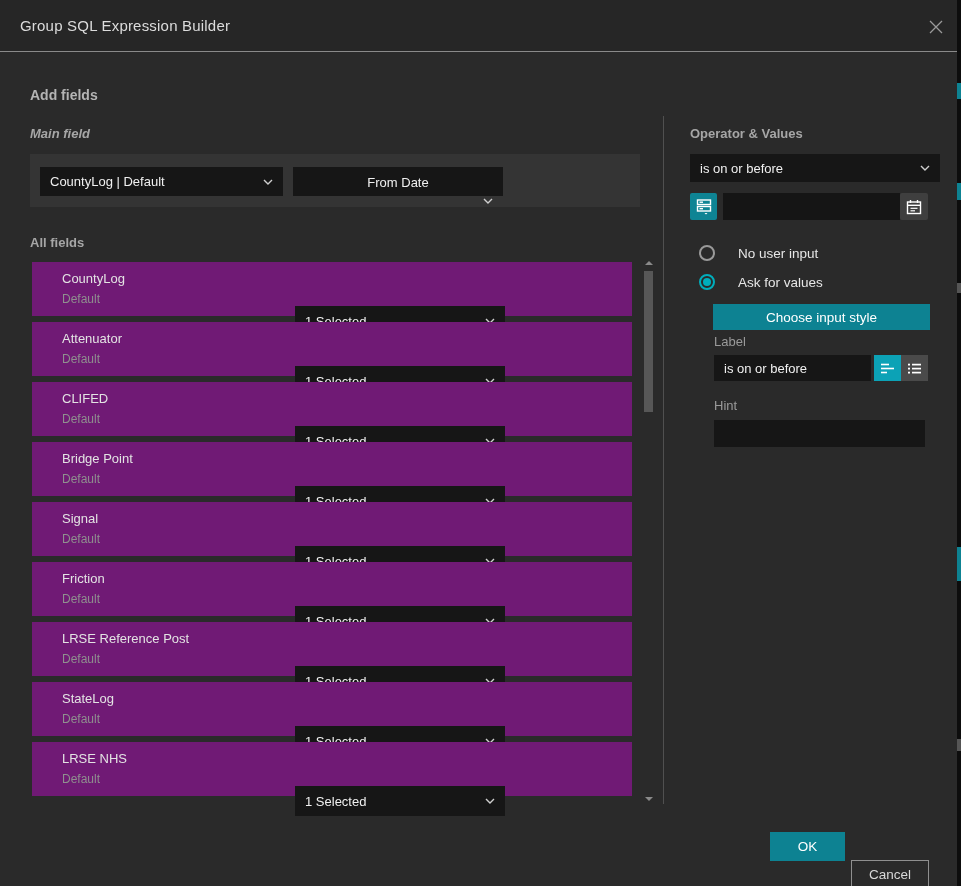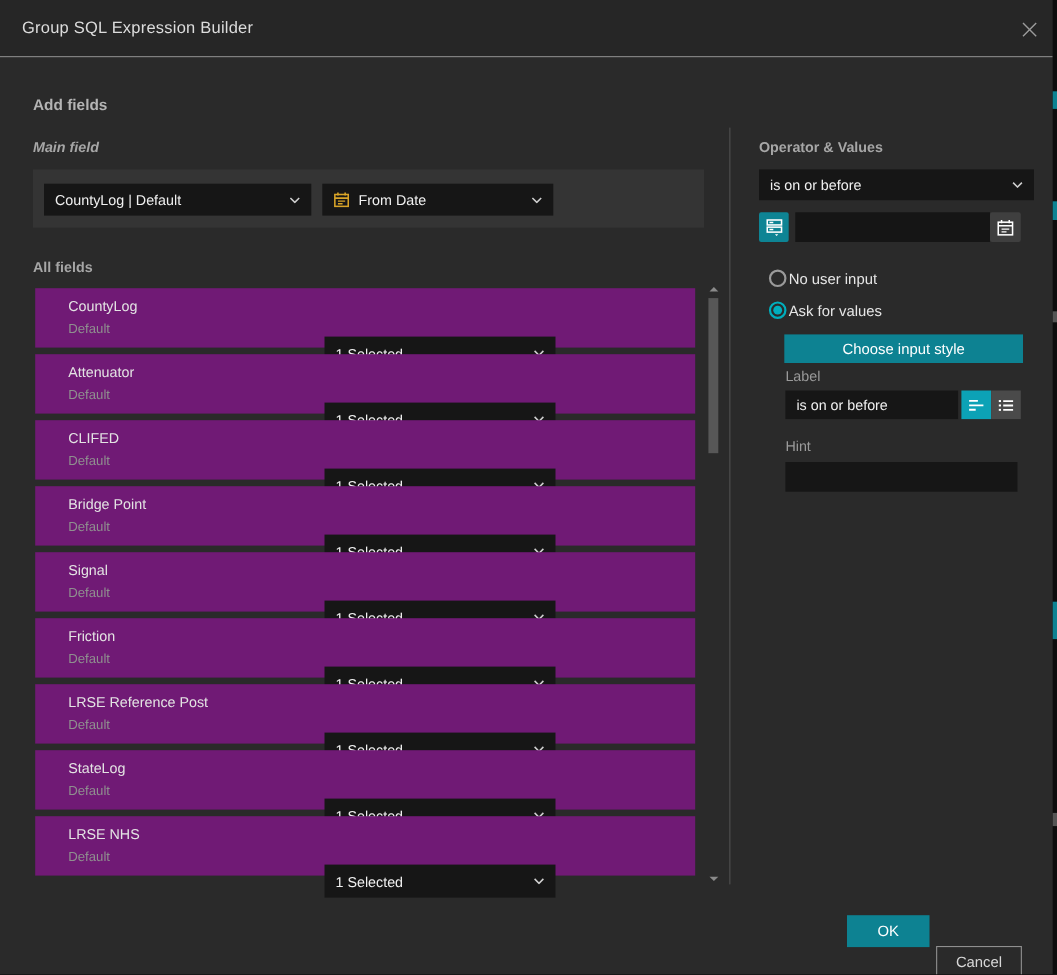--- a/index.html
+++ b/index.html
@@ -30,42 +30,42 @@
   .field-row  { position:absolute; left:32px; width:600px; height:54px; background:#701a75; }
   .row-name { position:absolute; left:30px; top:9px;  font-size:13px; color:#e3e3e3; }
   .row-sub  { position:absolute; left:30px; top:30px; font-size:12px; color:#8f8f8f; }
   
   .dd {
     background:#161616; display:flex; align-items:center;
     padding:0 10px; color:#f0f0f0; font-size:13px; cursor:pointer;
   }
   .dd .chev { margin-left:auto; display:flex; }
   .dd-dataset { position:absolute; left:10px; top:13px; width:243px; height:29px; }
-  .dd-field   { position:absolute; left:263px; top:13px; width:210px; height:29px; gap:8px; }
+  .dd-field   { position:absolute; left:263px; top:13px; width:210px; height:29px; gap:8px;flex-direction:column; }
   .row-dd     { position:absolute; left:263px; top:12px; width:210px; height:30px;margin-top:32px; }
   .dd-op      { position:absolute; left:690px; top:154px; width:250px; height:28px; }
   
   .sb-track { position:absolute; left:643px; top:258px; width:12px; height:546px; }
   .sb-up    { position:absolute; left:2px; top:3px;    width:0; height:0; border-left:4px solid transparent; border-right:4px solid transparent; border-bottom:4px solid #8a8a8a; }
   .sb-down  { position:absolute; left:2px; bottom:3px; width:0; height:0; border-left:4px solid transparent; border-right:4px solid transparent; border-top:4px solid #8a8a8a; }
   .sb-thumb { position:absolute; left:1px; top:13px; width:9px; height:141px; background:#575757; }
   
   .vdivider { position:absolute; left:663px; top:116px; width:1px; height:688px; background:#505050; }
   .icon-btn-teal {
     position:absolute; left:690px; top:193px; width:27px; height:27px;
     background:#0e8494; border-radius:2px; display:flex; align-items:center; justify-content:center; cursor:pointer;
   }
   .value-input { position:absolute; left:723px; top:193px; width:177px; height:27px;
     background:#151515; border:none; color:#f0f0f0; font-size:13px; padding:0 8px; }
   .icon-btn-gray {
     position:absolute; left:900px; top:193px; width:28px; height:27px;
     background:#3f3f3f; border-radius:2px; display:flex; align-items:center; justify-content:center; cursor:pointer;
   }
   
-  .radio-row { position:absolute; left:699px; display:flex; align-items:center; gap:2px; cursor:pointer; }
+  .radio-row { position:absolute; left:699px; display:flex; align-items:center; gap:23px; cursor:pointer; }
   .radio-outer { width:16px; height:16px; border-radius:50%; border:2px solid #9a9a9a; background:transparent; }
   .radio-outer.sel { border-color:#00aebc; display:flex; align-items:center; justify-content:center; }
   .radio-dot { width:8px; height:8px; border-radius:50%; background:#00aebc; }
   .radio-label { font-size:13.5px; color:#e6e6e6; }
   .choose-btn {
     position:absolute; left:713px; top:304px; width:217px; height:26px;
     background:#0d8292; color:#ffffff; font-size:13.5px; border:none; cursor:pointer;
     display:flex; align-items:center; justify-content:center;
     font-family:"Liberation Sans","DejaVu Sans",sans-serif;
   }

